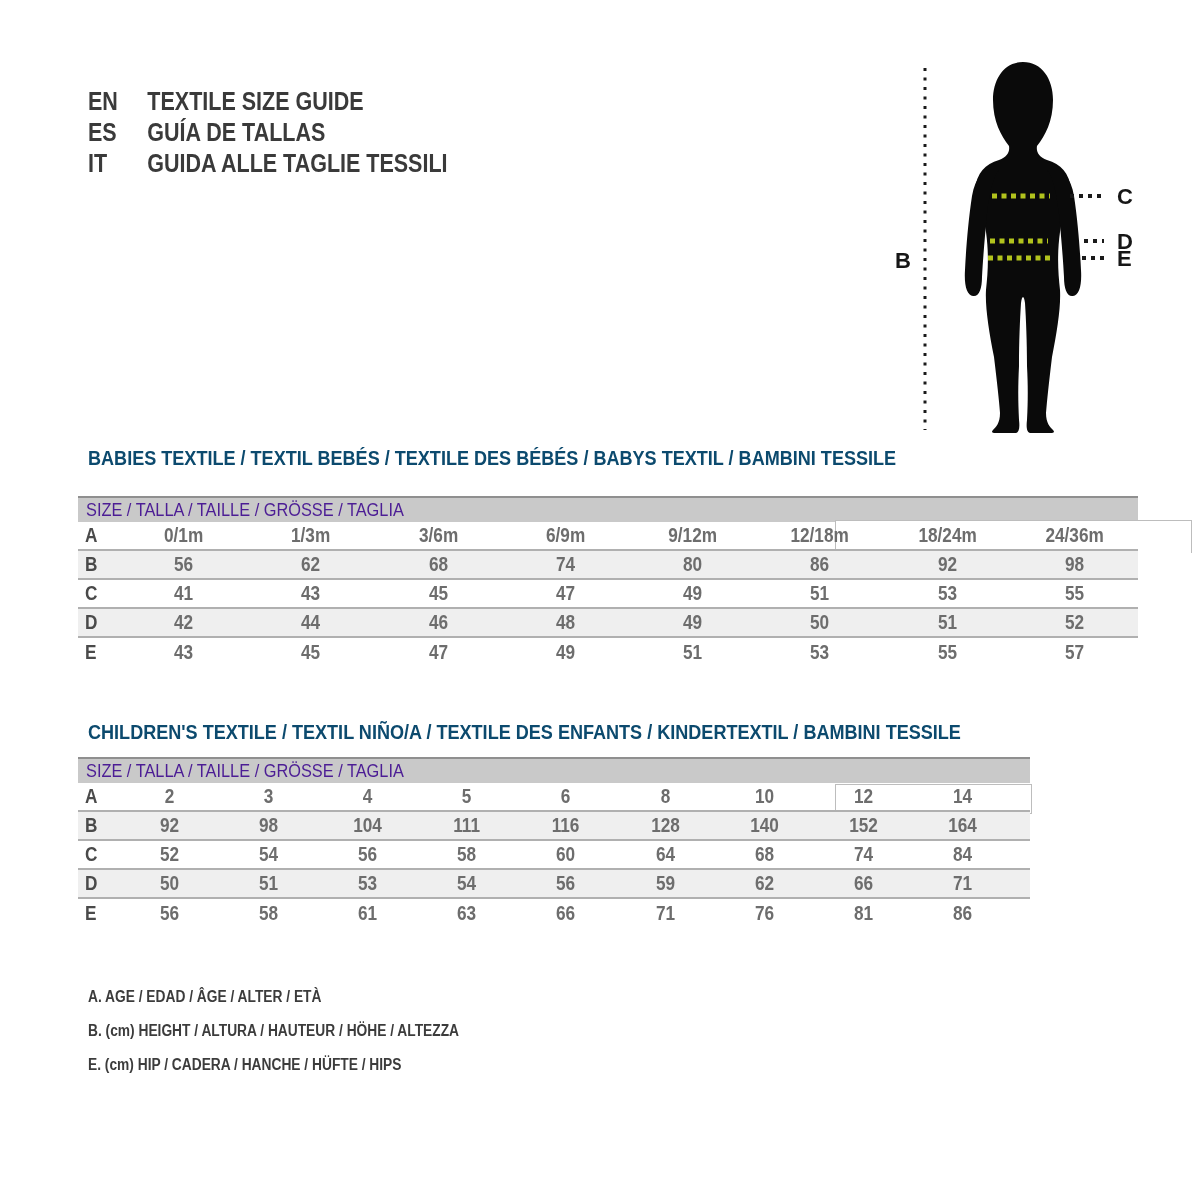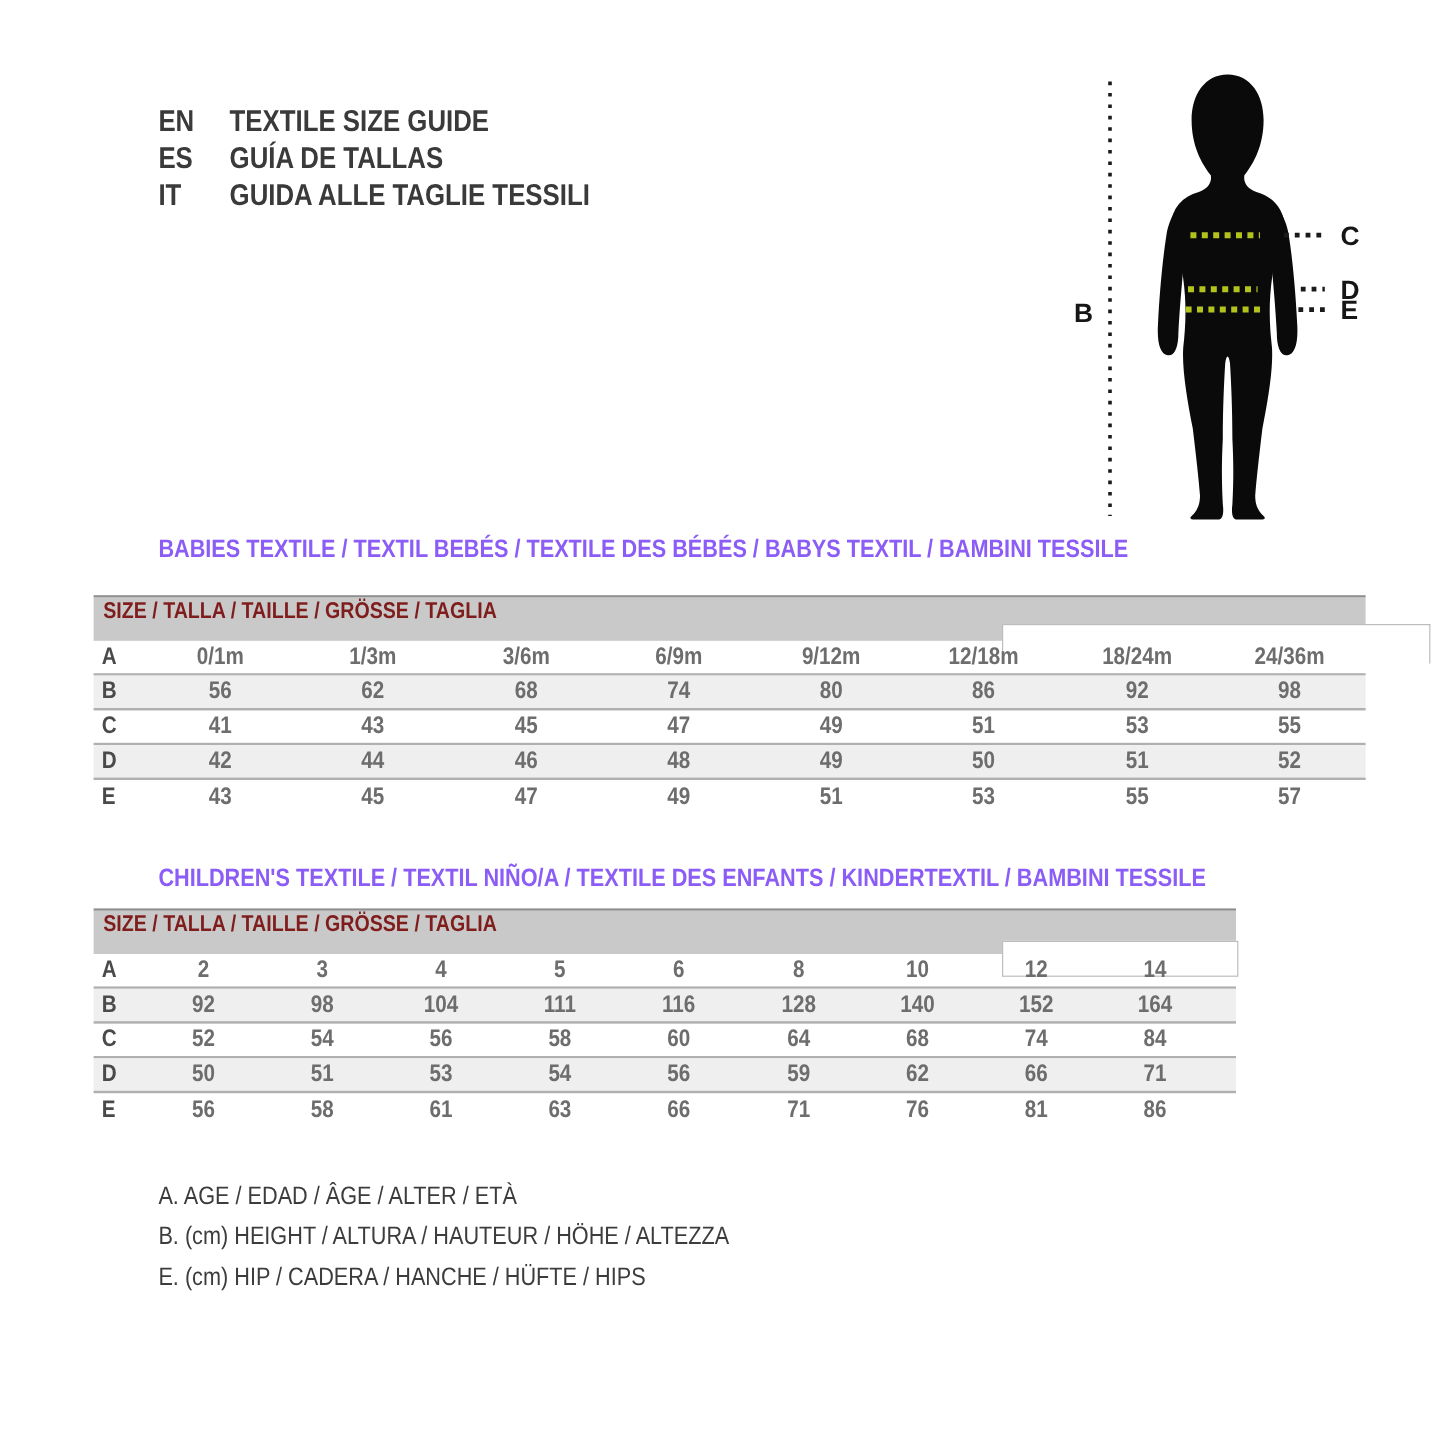--- a/index.html
+++ b/index.html
@@ -1,56 +1,56 @@
 <!DOCTYPE html>
 <html><head>
 <meta charset="utf-8">
 <style>
   html,body { margin:0; padding:0; }
   body {
     width:1200px; height:1200px; background:#ffffff; position:relative;
     font-family:"Liberation Sans", sans-serif; overflow:hidden;
   }
-  .abs { position:absolute;margin-left:44px; }
+  .abs { position:absolute; }
   .cond { display:inline-block; transform:scaleX(0.86); transform-origin:0 50%; white-space:nowrap; }
 
   
   .lang-list { left:88px; top:86px; }
   .lang-row { height:31px; line-height:31px; font-size:25px; font-weight:bold; color:#3a3a3a; }
   .lang-code { display:inline-block; width:69px; }
 
   
-  .section-heading { font-size:21px; font-weight:bold; color:#8b5cf6; line-height:24px; }
+  .section-heading { font-size:21px; font-weight:bold; color:#0c4a6e; line-height:24px; }
 
   
   .tbl { position:absolute; left:78px; }
   .tbl-topline { height:2px; background:#8f8f8f; }
   .tbl-head {
-    height:36px; line-height:24px; background:#c9c9c9;
-    font-size:19px; font-weight:bold; color:#7f1d1d; padding-left:8px;
+    height:24px; line-height:24px; background:#c9c9c9;
+    font-size:19px; font-weight:normal; color:#4c1d95; padding-left:8px;
   }
   .tbl-row {
     display:grid; height:29px; box-sizing:border-box;
     border-bottom:2px solid #b0b0b0; position:relative; z-index:2;
   }
   .tbl-row:last-child { border-bottom:none; }
   .tbl-row.stripe { background:#efefef; }
   .babies  .tbl-row { grid-template-columns:42px repeat(8,1fr); }
   .children .tbl-row { grid-template-columns:42px repeat(9,1fr); padding-right:18px; }
   .cell {
     display:flex; align-items:center; justify-content:center;
     font-size:20px; font-weight:bold; color:#6d6d6d; transform:scaleX(0.86);
   }
   .cell.label { justify-content:flex-start; padding-left:8px; color:#4a4a4a; transform-origin:0 50%; }
   .hl-box { position:absolute; background:#ffffff; border:1px solid #bdbdbd; z-index:1; box-sizing:border-box; }
   .hl-box.no-bottom { border-bottom:none; }
 
   
   .legend { left:88px; top:980px; }
-  .legend-line { height:34px; line-height:34px; font-size:21px; font-weight:normal; color:#3c3c3c; }
+  .legend-line { height:34px; line-height:34px; font-size:16px; font-weight:bold; color:#3c3c3c; }
 
   
   .figure-svg { position:absolute; left:860px; top:40px; }
   .figure-svg text { font-family:"Liberation Sans", sans-serif; font-size:22px; font-weight:bold; fill:#161616; }
 </style>
 </head>
 <body>
 
 <div class="abs lang-list">
   <div class="lang-row">

